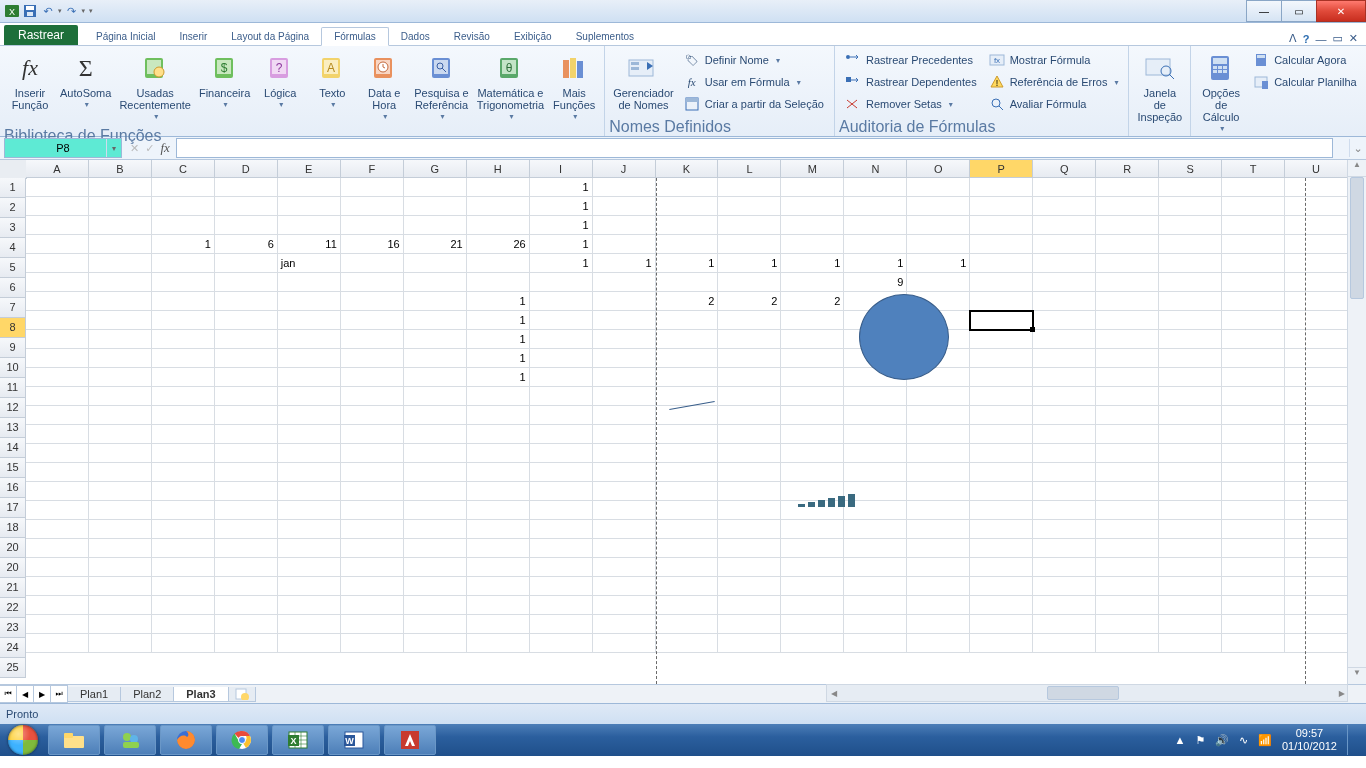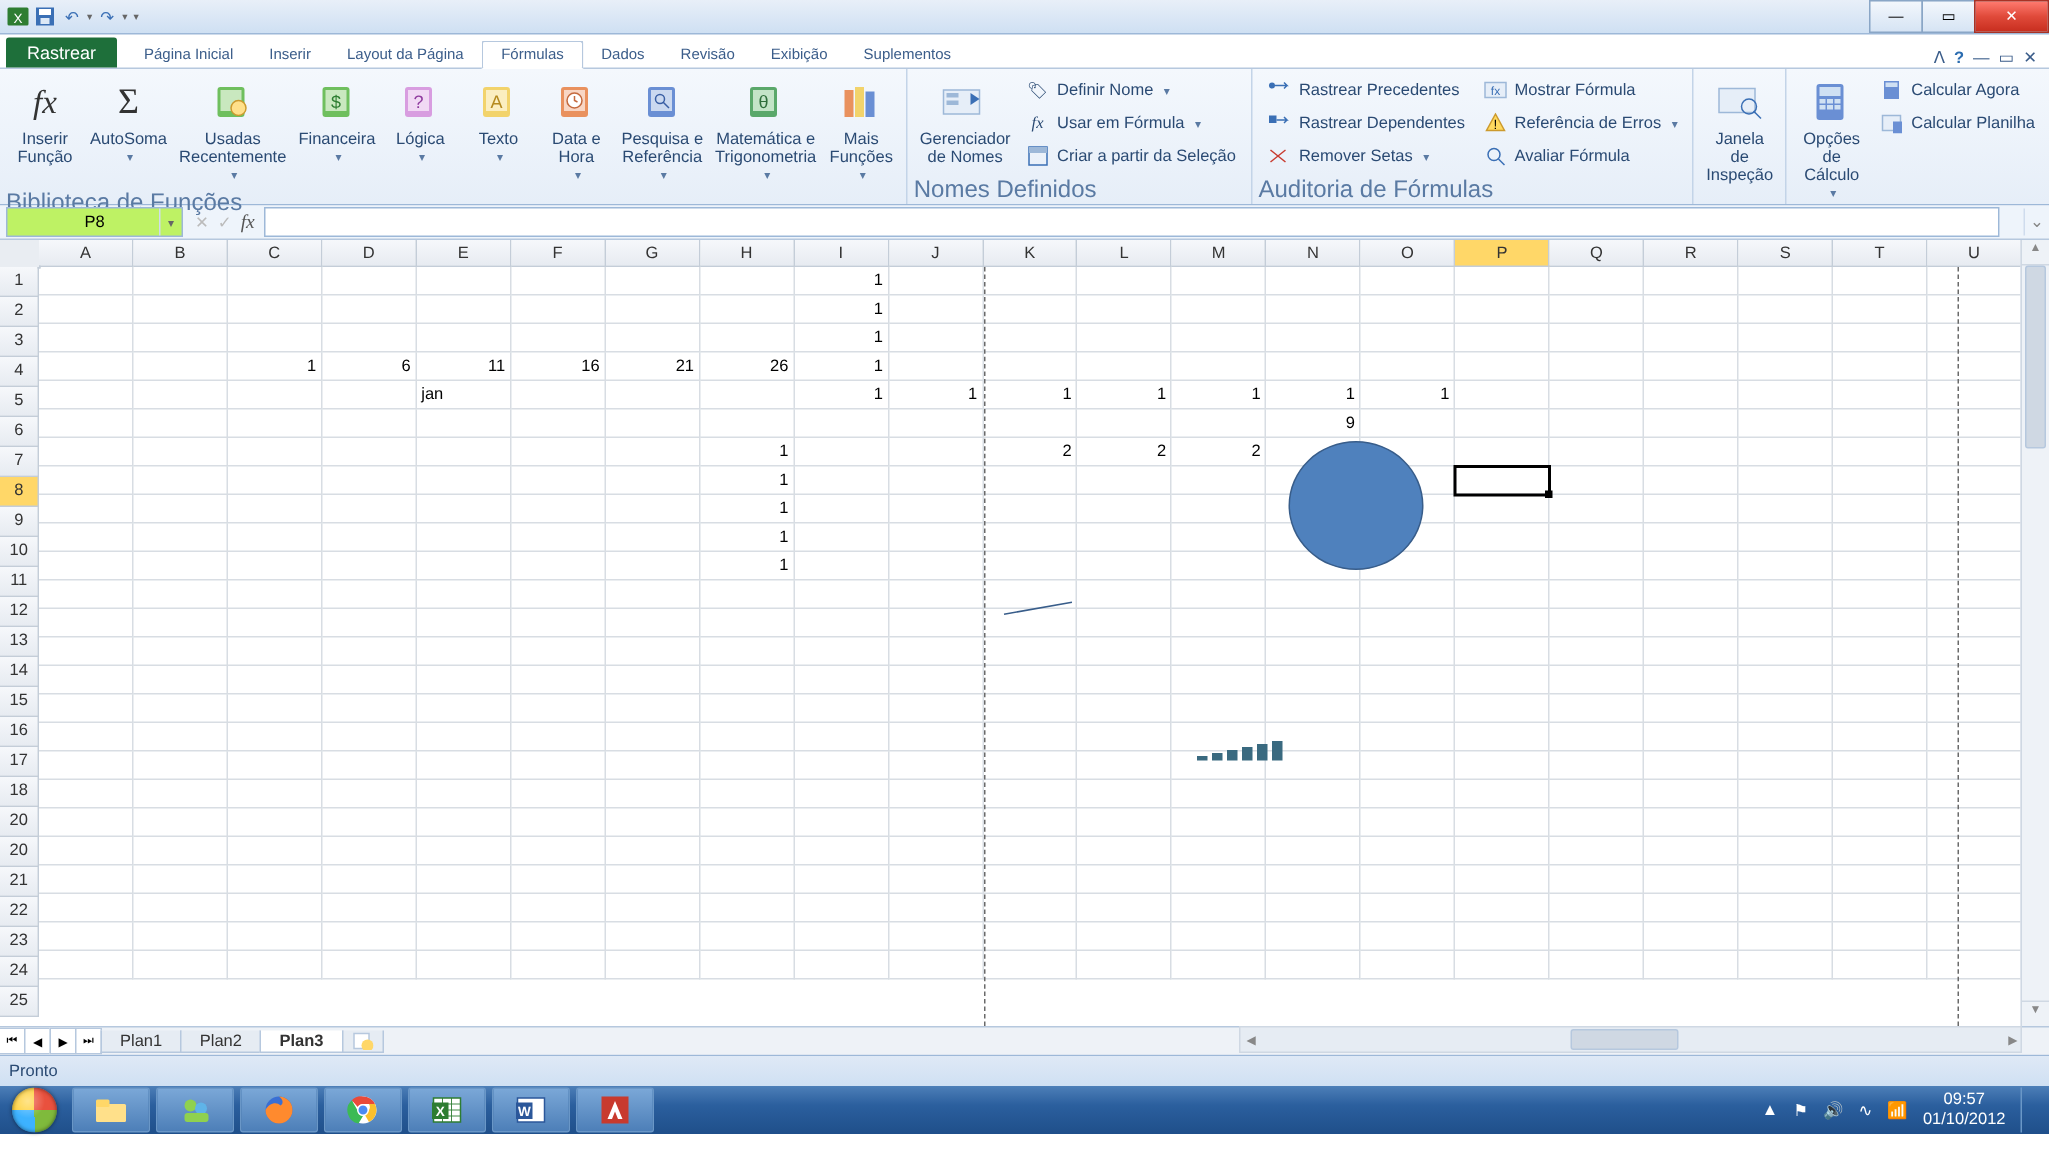--- a/index.html
+++ b/index.html
@@ -23,21 +23,21 @@
 .group .items{display:flex;flex:1;align-items:flex-start}
 .group .label{text-align:left;color:#5a7aa3;font-size:16px;padding:2px 0 3px}
 .bigbtn{display:flex;flex-direction:column;align-items:center;justify-content:flex-start;padding:2px 4px;text-align:center;color:#2a4a73;font-size:11px;line-height:12px;min-width:44px;cursor:pointer}
 .bigbtn .ico{width:32px;height:32px;margin:2px 0 3px;display:flex;align-items:center;justify-content:center}
 .smallbtn{display:flex;align-items:center;gap:5px;padding:2px 4px;color:#2a4a73;font-size:11px;cursor:pointer;white-space:nowrap}
 .smallbtn .si{width:16px;height:16px;display:flex;align-items:center;justify-content:center}
 .vstack{display:flex;flex-direction:column;gap:2px;padding:2px 2px}
 .ddr{font-size:8px;color:#5a7aa3;margin-left:2px}
 
 .fbar{height:22px;border-bottom:1px solid #b6c8de;display:flex;align-items:center;background:#eef4fb}
-.namebox{width:108px;height:18px;border:1px solid #9db8d8;background:#bef264;margin:0 2px 0 4px;display:flex;align-items:center;padding:0 4px;font-size:11px;position:relative}
+.namebox{width:108px;height:18px;border:1px solid #9db8d8;background:#5eead4;margin:0 2px 0 4px;display:flex;align-items:center;padding:0 4px;font-size:11px;position:relative}
 .namebox .ddb{position:absolute;right:0;top:0;bottom:0;width:14px;border-left:1px solid #cfdced;display:flex;align-items:center;justify-content:center;font-size:8px;color:#666}
 .fxwrap{display:flex;align-items:center;gap:6px;padding:0 6px;color:#888}
 .fxbar{flex:1;height:18px;border:1px solid #9db8d8;background:#fff;margin-right:16px}
 
 .gridwrap{position:relative;height:524px;background:#fff}
 .selectall{position:absolute;left:0;top:0;width:26px;height:18px;background:#e9edf2;border-right:1px solid #c4cdd8;border-bottom:1px solid #c4cdd8}
 .colhdrs{position:absolute;left:26px;top:0;right:18px;height:18px;display:flex}
 .colh{width:63px;background:linear-gradient(#f6f8fb,#e7ebf1);border-right:1px solid #c4cdd8;border-bottom:1px solid #c4cdd8;text-align:center;line-height:18px;color:#333;font-size:11px}
 .colh.sel{background:#ffd768}
 .rowhdrs{position:absolute;left:0;top:18px;width:26px}

